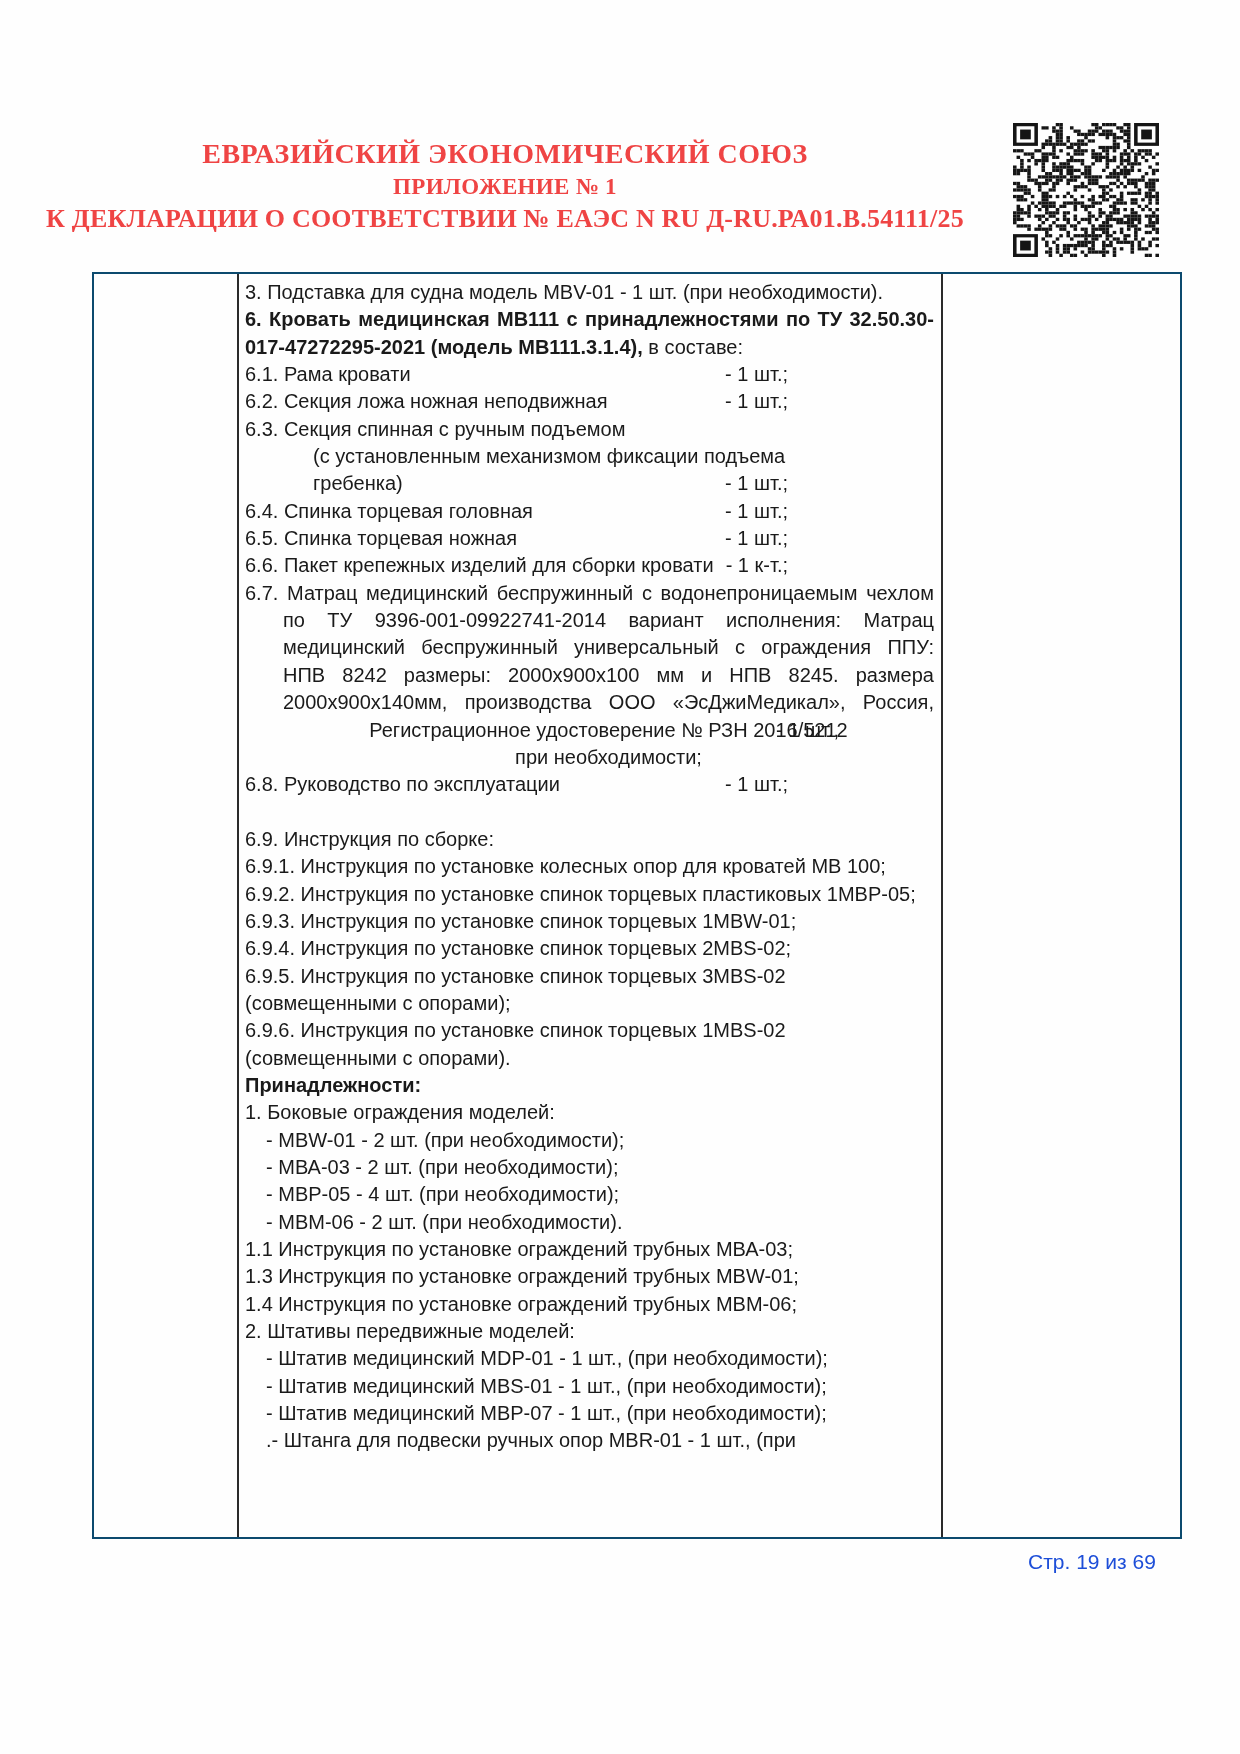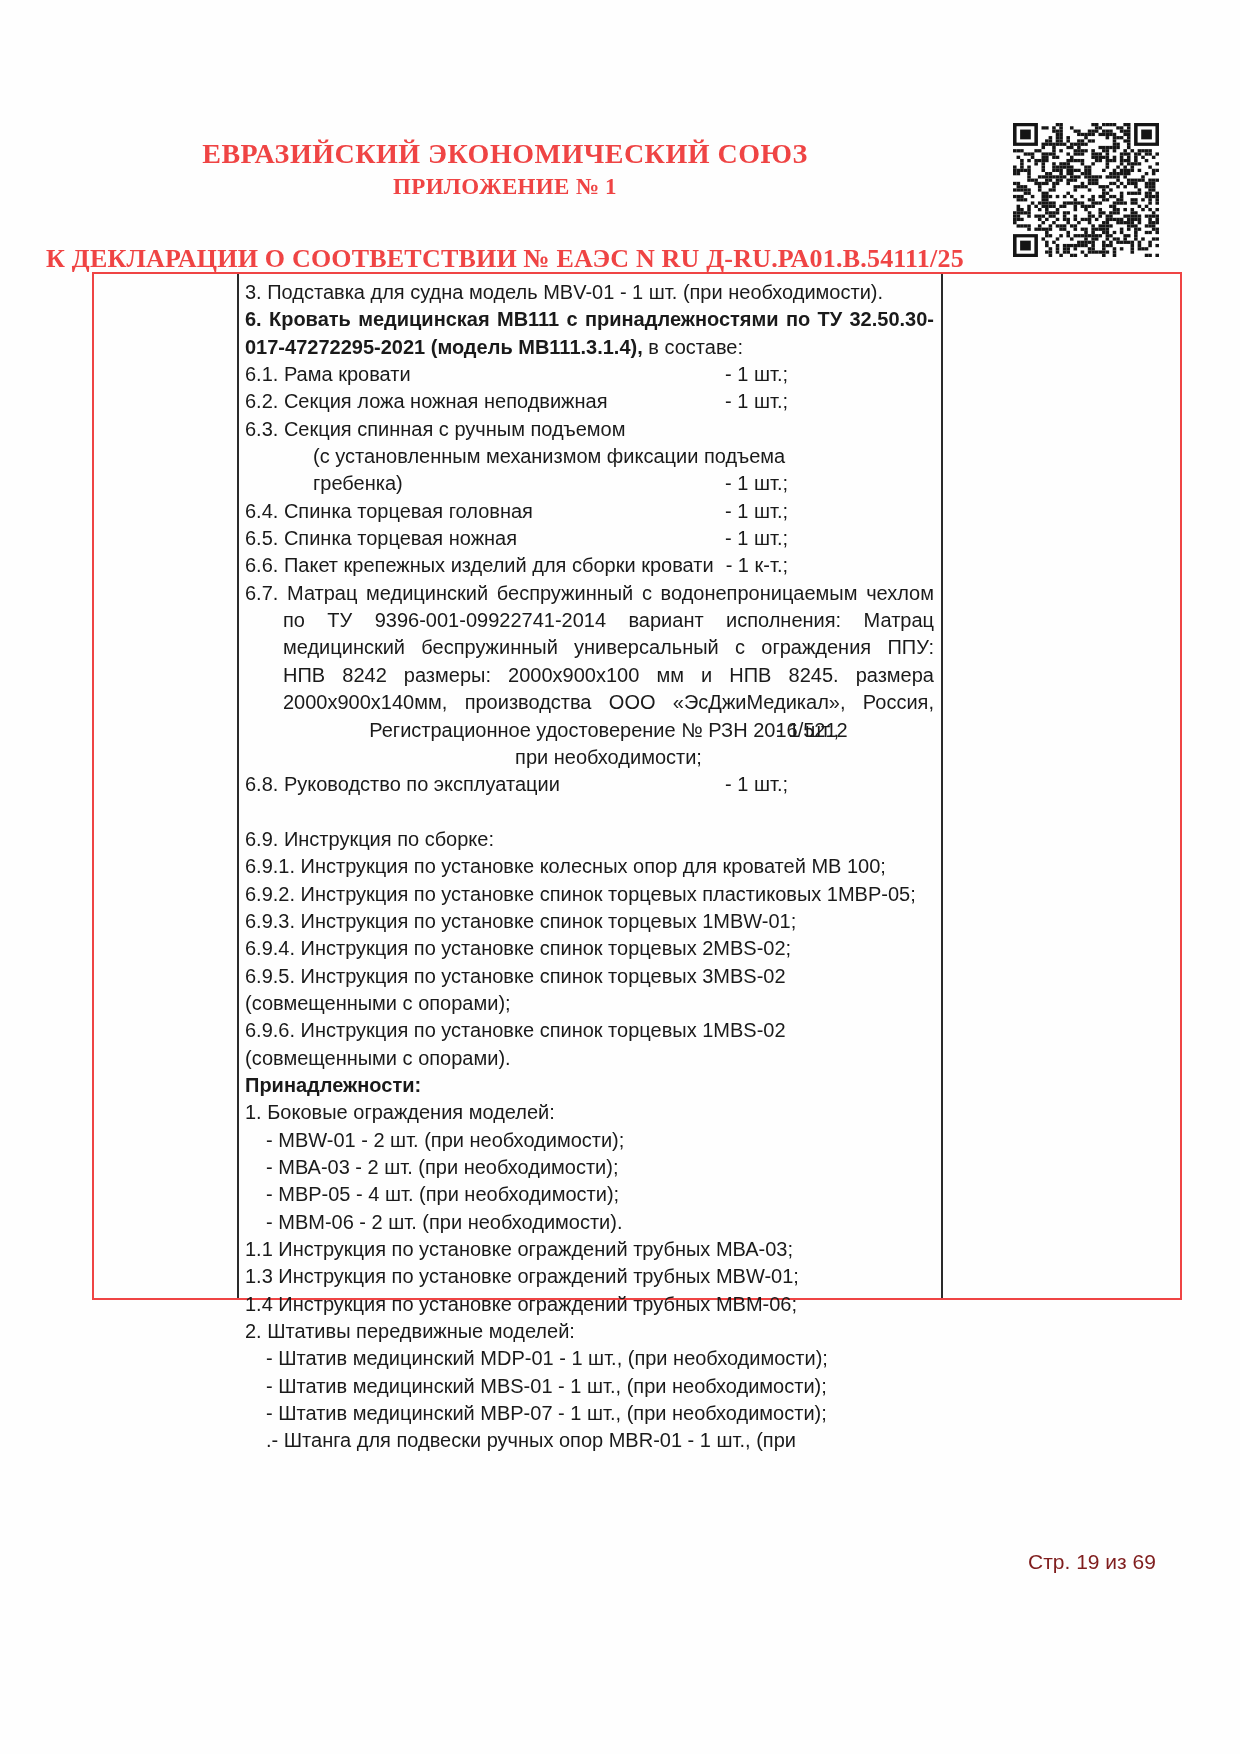--- a/index.html
+++ b/index.html
@@ -8,42 +8,42 @@
     background:#fefefe;overflow:hidden;
     font-family:"Liberation Sans",sans-serif;color:#1a1a1a;
   }
   
   .hdr{
     position:absolute;left:30px;top:136px;width:950px;text-align:center;
     font-family:"Liberation Serif",serif;font-weight:bold;color:#ef4444;
   }
   .hdr .l1{font-size:28px;line-height:36px;letter-spacing:.5px;}
   .hdr .l2{font-size:23px;line-height:30px;letter-spacing:.3px;}
-  .hdr .l3{font-size:26px;line-height:33px;white-space:nowrap;letter-spacing:.2px;margin-top:40px;}
+  .hdr .l3{font-size:26px;line-height:33px;white-space:nowrap;letter-spacing:.2px;}
   
   .qr{position:absolute;left:1013px;top:123px;width:146px;height:134px;}
   
   .tbl{
-    position:absolute;left:92px;top:272px;width:1090px;height:1028px;
-    border:2px solid #ef4444;box-sizing:border-box;display:flex;
+    position:absolute;left:92px;top:272px;width:1090px;height:1267px;
+    border:2px solid #0c4a6e;box-sizing:border-box;display:flex;
   }
   .c1{width:143px;border-right:2px solid #2a2a2a;}
   .c2{flex:1;box-sizing:border-box;padding:5px 7px 0 6px;}
   .c3{width:237px;border-left:2px solid #2a2a2a;}
   .line{position:relative;font-size:20px;line-height:27.35px;min-height:27.35px;}
   .j{text-align:justify;text-align-last:justify;}
   .b{font-weight:bold;}
   .i1{padding-left:38px;text-align:center;}
   .i2{padding-left:68px;}
   .i3{padding-left:21px;}
   .q{position:absolute;right:146px;top:0;white-space:nowrap;}
   .q.near{right:95px;}
   .blank{height:27.35px;}
   
-  .footer{position:absolute;left:1028px;top:1550px;font-size:21px;color:#7f1d1d;}
+  .footer{position:absolute;left:1028px;top:1550px;font-size:21px;color:#1d4ed8;}
 </style>
 </head>
 <body>
 
 <div class="page">
 
   <div class="hdr">
     <div class="l1">ЕВРАЗИЙСКИЙ ЭКОНОМИЧЕСКИЙ СОЮЗ</div>
     <div class="l2">ПРИЛОЖЕНИЕ № 1</div>
     <div class="l3">К ДЕКЛАРАЦИИ О СООТВЕТСТВИИ № ЕАЭС N RU Д-RU.РА01.В.54111/25</div>

